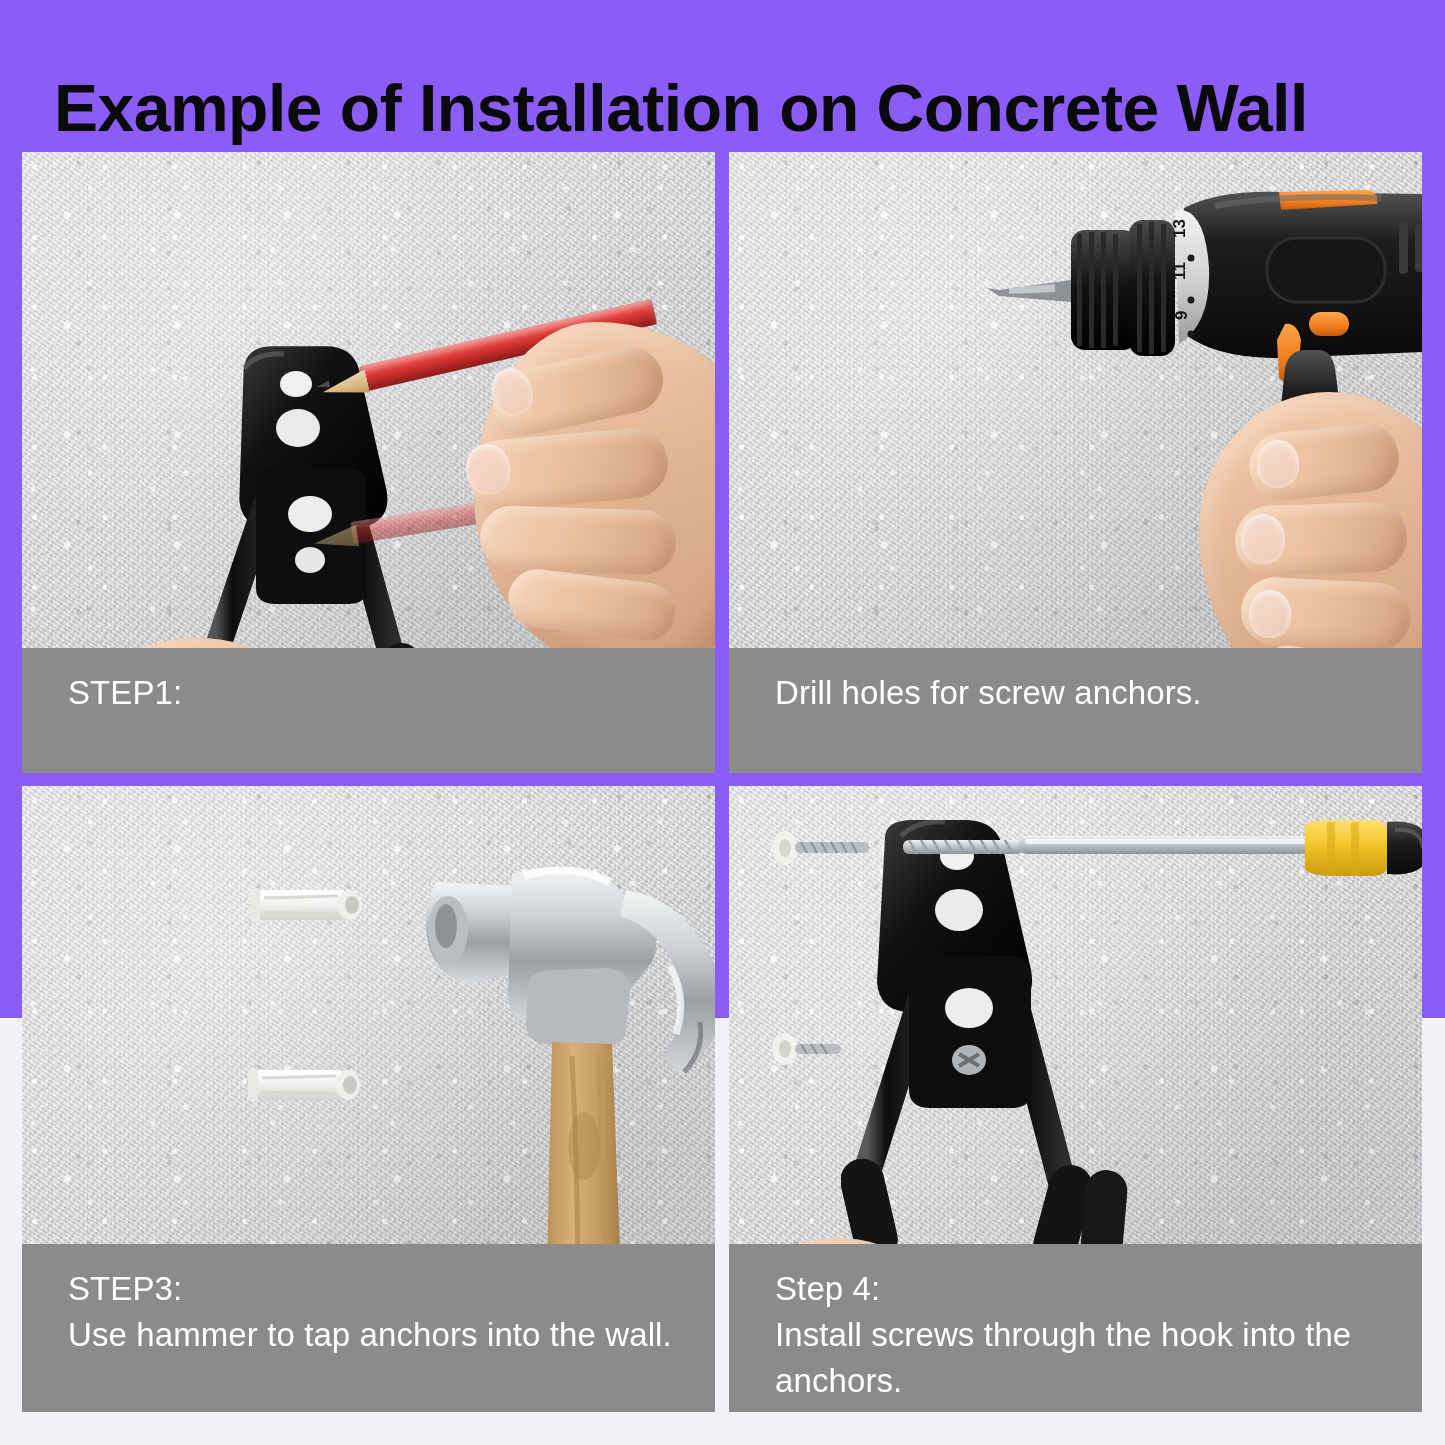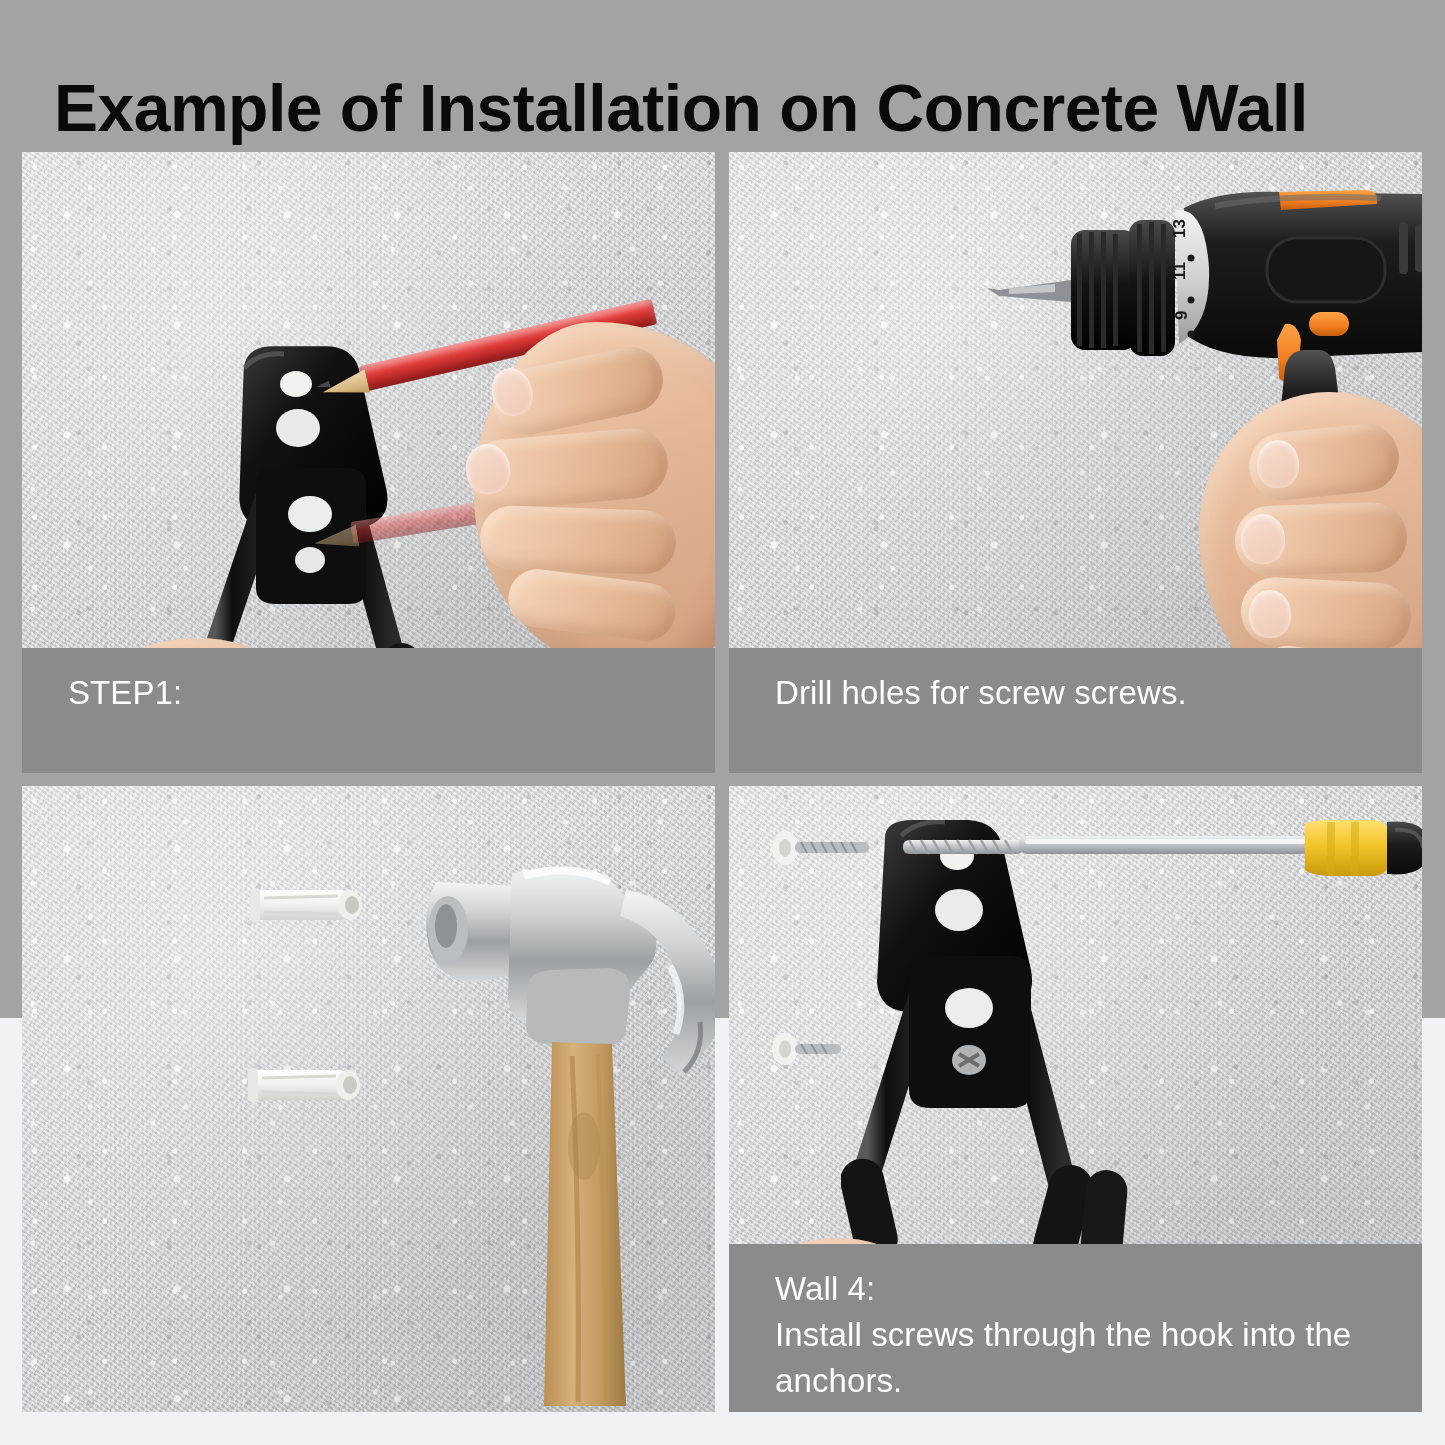--- a/index.html
+++ b/index.html
@@ -11,21 +11,21 @@
     width: 1445px;
     height: 1445px;
     background: #f1f2f6;
     font-family: "Liberation Sans", sans-serif;
     overflow: hidden;
   }
   .page {
     position: relative;
     width: 1445px;
     height: 1018px;
-    background: #a3a3a3;
+    background: #8b5cf6;
   }
 
   
   .page-title {
     position: absolute;
     left: 54px;
     top: 28px;
     width: 1350px;
     font-size: 66px;
     font-weight: bold;
@@ -317,21 +317,21 @@
       <div class="obj hand" style="left:470px; top:240px; width:270px; height:330px; border-radius:48% 52% 40% 60% / 42% 44% 56% 58%;"></div>
       <div class="finger" style="left:520px; top:276px; width:150px; height:68px; transform:rotate(-6deg);"></div>
       <div class="nail" style="left:528px; top:288px; width:42px; height:48px;"></div>
       <div class="finger" style="left:506px; top:352px; width:172px; height:70px; transform:rotate(-2deg);"></div>
       <div class="nail" style="left:512px; top:362px; width:44px; height:50px;"></div>
       <div class="finger" style="left:512px; top:428px; width:170px; height:68px; transform:rotate(3deg);"></div>
       <div class="nail" style="left:520px; top:438px; width:42px; height:48px;"></div>
       <div class="finger" style="left:528px; top:500px; width:150px; height:62px; transform:rotate(8deg);"></div>
 
       <div class="caption cap-h">
-        <div class="caption-line">Drill holes for screw screws.</div>
+        <div class="caption-line">Drill holes for screw anchors.</div>
       </div>
     </div>
 
     <div class="panel">
       <div class="photo"></div>
 
       <div class="obj anchor" style="left:224px; top:98px;">
         <svg viewBox="0 0 120 42" xmlns="http://www.w3.org/2000/svg">
           <defs>
             <linearGradient id="anc" x1="0" y1="0" x2="0" y2="1">
@@ -391,20 +391,24 @@
 
           <path d="M140 196 L200 198 L214 560 L132 560 Z" fill="url(#wood)"></path>
           <path d="M160 210 Q168 380 166 556" stroke="#a8803f" stroke-width="5" fill="none" opacity="0.55"></path>
           <path d="M186 208 Q192 380 194 556" stroke="#b5904f" stroke-width="4" fill="none" opacity="0.45"></path>
           <ellipse cx="172" cy="300" rx="16" ry="34" fill="#a47f45" opacity="0.35"></ellipse>
 
           <path d="M112 30 Q160 16 198 36" stroke="#ffffff" stroke-width="8" fill="none" opacity="0.75"></path>
         </svg>
       </div>
 
+      <div class="caption cap-t">
+        <div class="caption-line">STEP3:</div>
+        <div class="caption-line">Use hammer to tap anchors into the wall.</div>
+      </div>
     </div>
 
     <div class="panel">
       <div class="photo"></div>
 
       <div class="obj anchor-installed" style="left:42px; top:42px;">
         <svg viewBox="0 0 110 40" xmlns="http://www.w3.org/2000/svg">
           <ellipse cx="14" cy="20" rx="13" ry="17" fill="#f1f1ee"></ellipse>
           <ellipse cx="14" cy="20" rx="6" ry="9" fill="#d5d5d0"></ellipse>
           <rect x="24" y="14" width="74" height="11" rx="5" fill="#b9bdc0"></rect>
@@ -508,19 +512,19 @@
         </svg>
       </div>
 
       <div class="obj hand" style="left:-16px; top:452px; width:230px; height:180px; border-radius:55% 45% 35% 65% / 60% 50% 50% 40%;"></div>
       <div class="finger" style="left:8px; top:486px; width:130px; height:72px; transform:rotate(16deg);"></div>
 
       <div class="obj hand" style="left:286px; top:462px; width:230px; height:170px; border-radius:45% 55% 60% 40% / 50% 55% 45% 50%;"></div>
       <div class="finger" style="left:300px; top:486px; width:142px; height:70px; transform:rotate(-8deg);"></div>
 
       <div class="caption cap-t">
-        <div class="caption-line">Wall 4:</div>
+        <div class="caption-line">Step 4:</div>
         <div class="caption-line">Install screws through the hook into the anchors.</div>
       </div>
     </div>
 
   </div>
 </div>
 
 </body></html>

